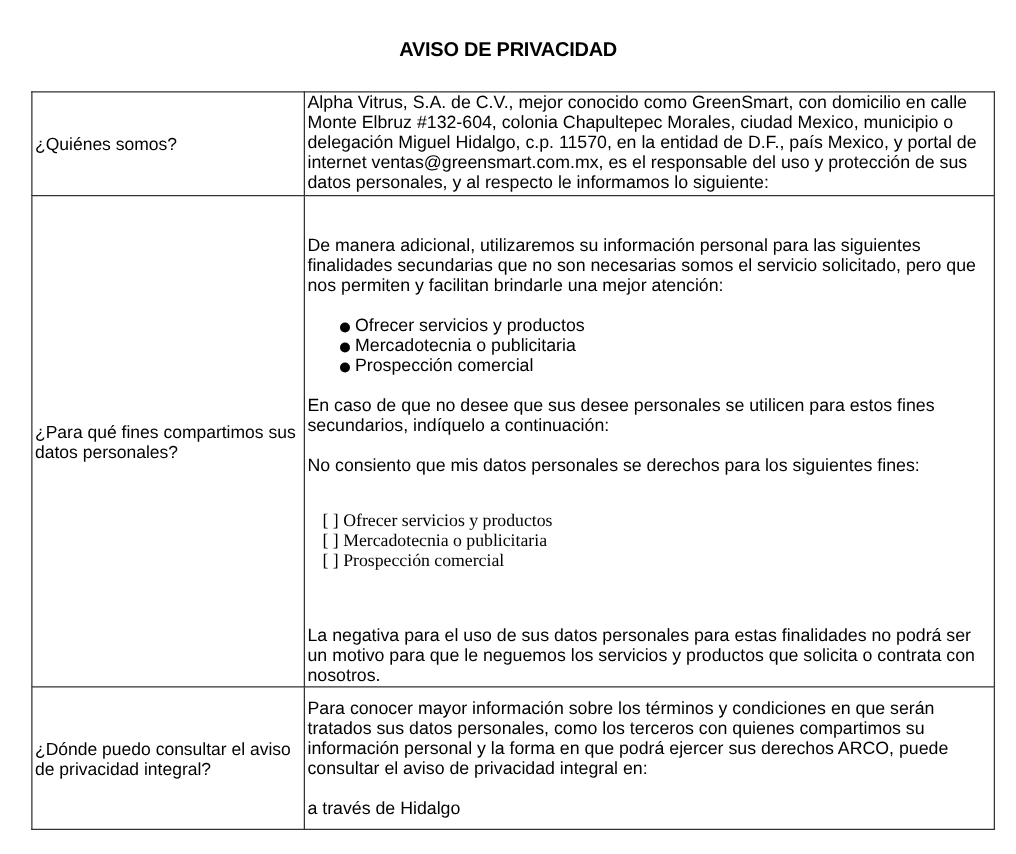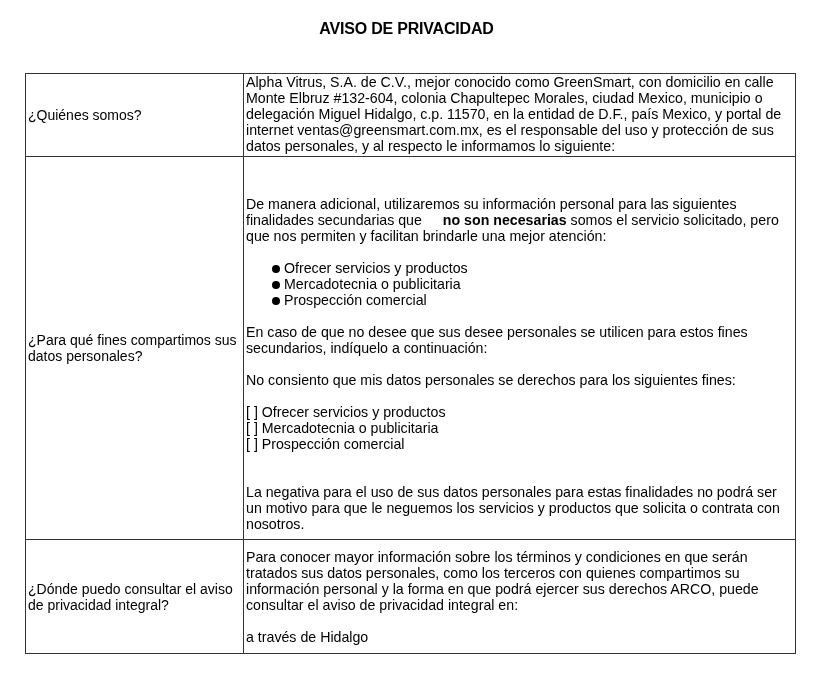--- a/index.html
+++ b/index.html
@@ -1,21 +1,21 @@
 <!DOCTYPE html>
 <html><head>
   <meta charset="utf-8">
   <style>
     html, body { margin: 0; padding: 0; background: #ffffff; }
     body {
       width: 813px; height: 683px; position: relative; overflow: hidden;
       font-family: "Liberation Sans", sans-serif; color: #000;
     }
     .title {
-      position: absolute; left: 0; top: 20px; width: 813px;
+      position: absolute; left: 0; top: 32px; width: 813px;
       text-align: center; font-weight: bold; font-size: 16px;
       letter-spacing: -0.2px;
     }
     table.notice {
       position: absolute; left: 25px; top: 73px;
       width: 771px; border-collapse: collapse;
       font-size: 14.2px; line-height: 16px;
     }
     table.notice td {
       border: 1.5px solid #333;
@@ -29,22 +29,22 @@
     .r2 { height: 383px; }
     .r3 { height: 114px; }
     .a p { margin: 0; }
     .gap { height: 16px; }
     .bullets { margin: 0; padding: 0 0 0 26px; list-style: none; }
     .bullets li { position: relative; padding-left: 12px; }
     .bullets li .dot {
       position: absolute; left: 0; top: 5px; width: 8px; height: 8px;
       border-radius: 50%; background: #000;
     }
-    .checks { margin: 0; padding: 0; list-style: none; }
-    b.strong { font-weight: bold; margin-left: 17px; }
+    .checks { margin: 12px; padding: 0; list-style: none; font-family: Liberation Serif, serif; }
+    b.strong { font-weight: normal; }
   </style>
 </head>
 <body>
 
 <div class="title">AVISO DE PRIVACIDAD</div>
 
 <table class="notice">
   <tbody>
       <tr class="r1">
     <td class="q">¿Quiénes somos?</td>

